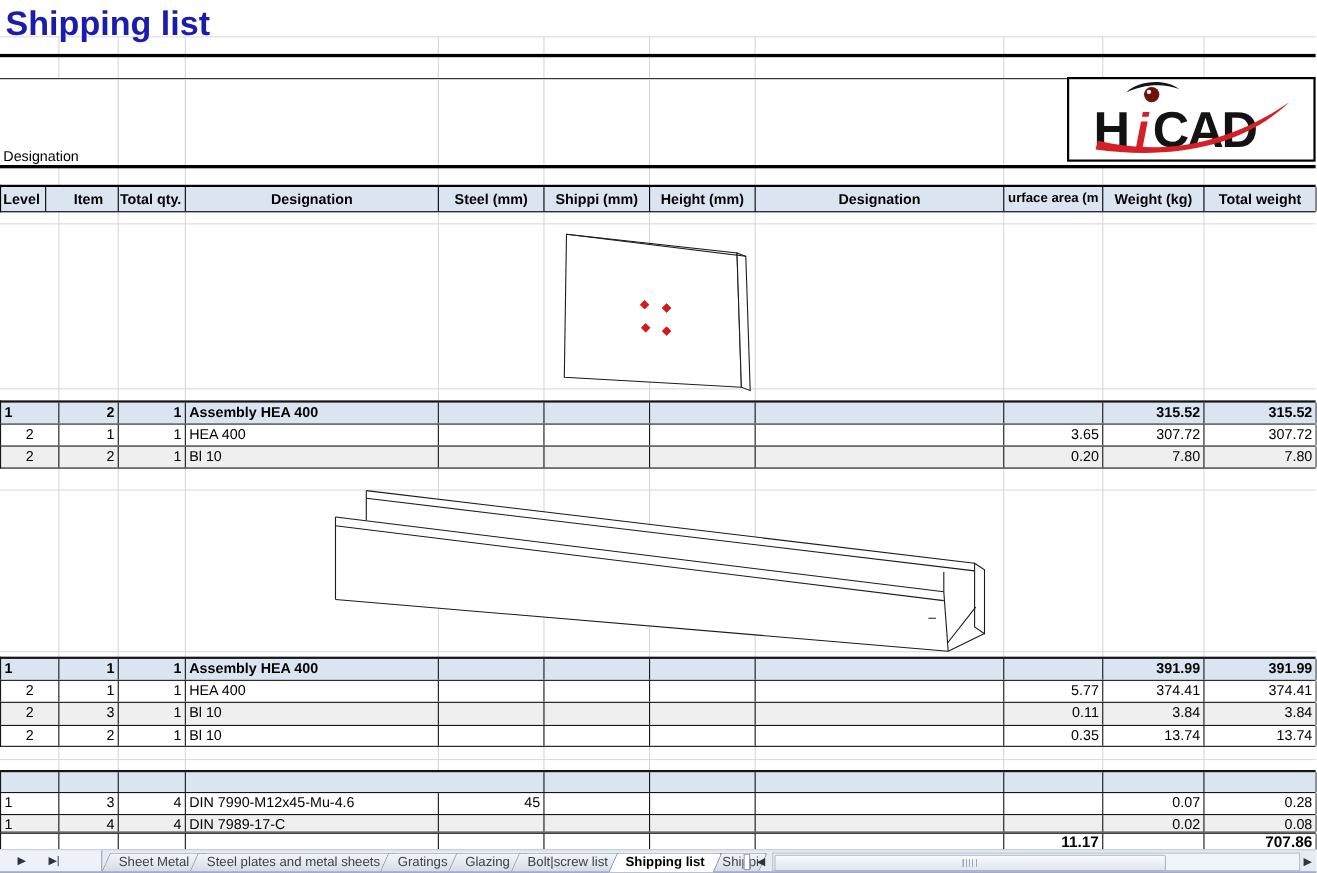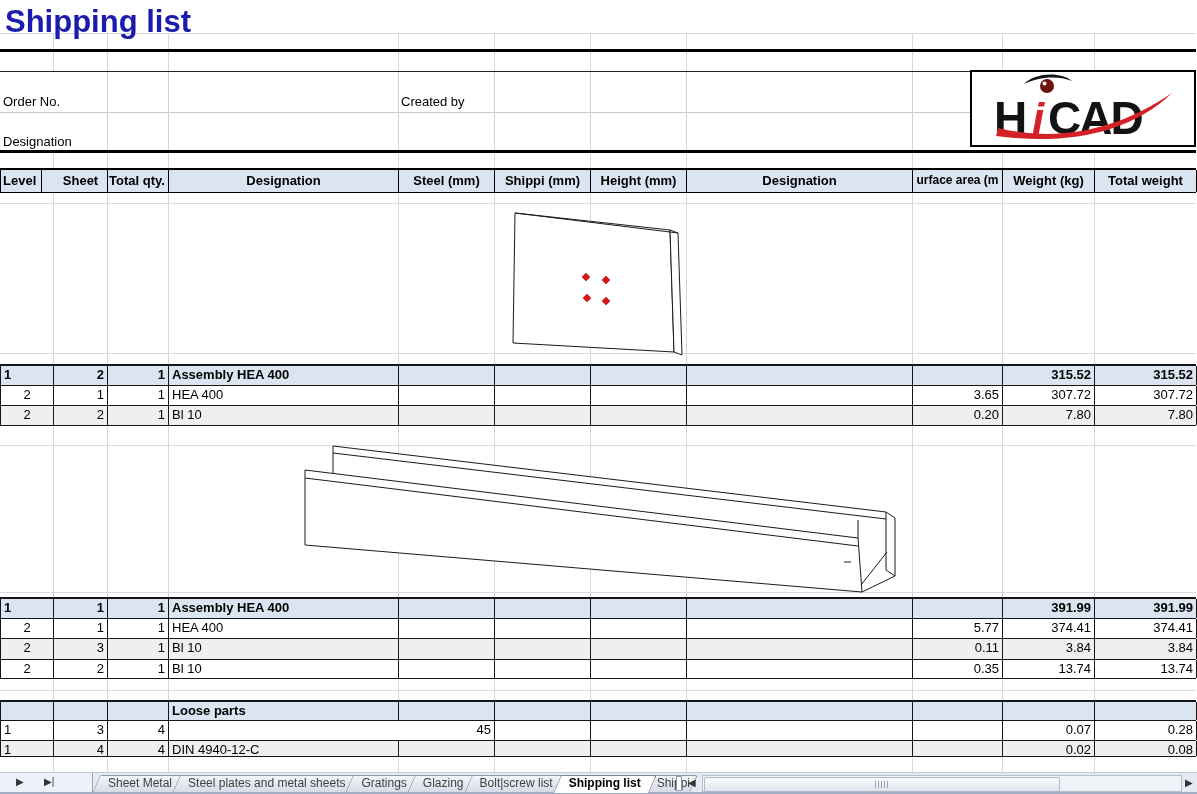--- a/index.html
+++ b/index.html
@@ -91,24 +91,20 @@
       <div class="hline" style="top: 353px;"></div>
       <div class="hline" style="top: 445px;"></div>
       <div class="hline" style="top: 592px;"></div>
       <div class="hline" style="top: 690px;"></div>
     </div>
 
   <div id="title">Shipping list</div>
   <div class="thick" style="top:49px;"></div>
 
   <div id="info">
-    <div class="info-row" style="top:20px;">
-      <span class="ilabel" style="left:3px;">Order No.</span>
-      <span class="ilabel" style="left:401px;">Created by</span>
-    </div>
     <div class="info-row nb" style="top:60px;height:19px;">
       <span class="ilabel" style="left:3px;">Designation</span>
     </div>
   <div class="iv" style="left: 107px;"></div>
       <div class="iv" style="left: 168px;"></div>
       <div class="iv" style="left: 398px;"></div>
       <div class="iv" style="left: 494px;"></div>
       <div class="iv" style="left: 590px;"></div>
       <div class="iv" style="left: 686px;"></div>
       <div class="iv" style="left: 912px;"></div>
@@ -122,21 +118,21 @@
       <circle cx="72.5" cy="11.5" r="2" fill="#fff"></circle>
       <text x="22" y="62" font-family="Liberation Sans, sans-serif" font-size="46" font-weight="bold" fill="#131313" letter-spacing="-2">H</text>
       <text x="60" y="62" font-family="Liberation Sans, sans-serif" font-size="44" font-weight="bold" font-style="italic" fill="#d42027">i</text>
       <text x="76" y="62" font-family="Liberation Sans, sans-serif" font-size="46" font-weight="bold" fill="#131313" letter-spacing="-2">CAD</text>
       <path d="M26,56 C80,69 140,62 200,21 C156,63 92,73 24,64 Z" fill="#d42027"></path>
     </svg>
   </div>
 
   <div id="header-row">
       <div class="hcell al" style="left: 0px; width: 41px;">Level</div>
-      <div class="hcell" style="left: 53px; width: 54px;">Sheet</div>
+      <div class="hcell" style="left: 53px; width: 54px;">Item</div>
       <div class="hcell al" style="left: 107px; width: 61px; padding-left: 1px;">Total qty.</div>
       <div class="hcell" style="left: 168px; width: 230px;">Designation</div>
       <div class="hcell" style="left: 398px; width: 96px;">Steel (mm)</div>
       <div class="hcell" style="left: 494px; width: 96px;">Shippi (mm)</div>
       <div class="hcell" style="left: 590px; width: 96px;">Height (mm)</div>
       <div class="hcell" style="left: 686px; width: 226px;">Designation</div>
       <div class="hcell" style="left: 912px; width: 90px; font-size: 12px;">urface area (m</div>
       <div class="hcell" style="left: 1002px; width: 92px;">Weight (kg)</div>
       <div class="hcell" style="left: 1094px; width: 102px;">Total weight</div>
     </div>
@@ -258,56 +254,69 @@
         <div class="tcell ar" style="left: 590px; width: 96px;"></div>
         <div class="tcell al" style="left: 686px; width: 226px;"></div>
         <div class="tcell ar" style="left: 912px; width: 90px;">0.35</div>
         <div class="tcell ar" style="left: 1002px; width: 92px;">13.74</div>
         <div class="tcell ar" style="left: 1094px; width: 102px;">13.74</div>
       </div>
       <div class="trow assembly" style="top: 700px; height: 20px;">
         <div class="tcell al" style="left: 0px; width: 53px;"></div>
         <div class="tcell ar" style="left: 53px; width: 54px;"></div>
         <div class="tcell ar" style="left: 107px; width: 61px;"></div>
-        <div class="tcell al" style="left: 168px; width: 230px;">Loose parts</div>
         <div class="tcell ar" style="left: 398px; width: 96px;"></div>
         <div class="tcell ar" style="left: 494px; width: 96px;"></div>
         <div class="tcell ar" style="left: 590px; width: 96px;"></div>
         <div class="tcell al" style="left: 686px; width: 226px;"></div>
         <div class="tcell ar" style="left: 912px; width: 90px;"></div>
         <div class="tcell ar" style="left: 1002px; width: 92px;"></div>
         <div class="tcell ar" style="left: 1094px; width: 102px;"></div>
       </div>
       <div class="trow white" style="top: 720px; height: 20px;">
         <div class="tcell al" style="left: 0px; width: 53px;">1</div>
         <div class="tcell ar" style="left: 53px; width: 54px;">3</div>
         <div class="tcell ar" style="left: 107px; width: 61px;">4</div>
+        <div class="tcell al" style="left: 168px; width: 230px;">DIN 7990-M12x45-Mu-4.6</div>
         <div class="tcell ar" style="left: 398px; width: 96px;">45</div>
         <div class="tcell ar" style="left: 494px; width: 96px;"></div>
         <div class="tcell ar" style="left: 590px; width: 96px;"></div>
         <div class="tcell al" style="left: 686px; width: 226px;"></div>
         <div class="tcell ar" style="left: 912px; width: 90px;"></div>
         <div class="tcell ar" style="left: 1002px; width: 92px;">0.07</div>
         <div class="tcell ar" style="left: 1094px; width: 102px;">0.28</div>
       </div>
       <div class="trow gray last" style="top: 740px; height: 17px;">
         <div class="tcell al" style="left: 0px; width: 53px;">1</div>
         <div class="tcell ar" style="left: 53px; width: 54px;">4</div>
         <div class="tcell ar" style="left: 107px; width: 61px;">4</div>
-        <div class="tcell al" style="left: 168px; width: 230px;">DIN 4940-12-C</div>
+        <div class="tcell al" style="left: 168px; width: 230px;">DIN 7989-17-C</div>
         <div class="tcell ar" style="left: 398px; width: 96px;"></div>
         <div class="tcell ar" style="left: 494px; width: 96px;"></div>
         <div class="tcell ar" style="left: 590px; width: 96px;"></div>
         <div class="tcell al" style="left: 686px; width: 226px;"></div>
         <div class="tcell ar" style="left: 912px; width: 90px;"></div>
         <div class="tcell ar" style="left: 1002px; width: 92px;">0.02</div>
         <div class="tcell ar" style="left: 1094px; width: 102px;">0.08</div>
       </div>
     </div>
 
+  <div id="totals-row">
+      <div class="tcell ar" style="left: 0px; width: 53px;"></div>
+      <div class="tcell ar" style="left: 53px; width: 54px;"></div>
+      <div class="tcell ar" style="left: 107px; width: 61px;"></div>
+      <div class="tcell ar" style="left: 168px; width: 230px;"></div>
+      <div class="tcell ar" style="left: 398px; width: 96px;"></div>
+      <div class="tcell ar" style="left: 494px; width: 96px;"></div>
+      <div class="tcell ar" style="left: 590px; width: 96px;"></div>
+      <div class="tcell ar" style="left: 686px; width: 226px;"></div>
+      <div class="tcell ar" style="left: 912px; width: 90px;">11.17</div>
+      <div class="tcell ar" style="left: 1002px; width: 92px;"></div>
+      <div class="tcell ar" style="left: 1094px; width: 102px;">707.86</div>
+    </div>
 
   <div id="tabbar">
     <div id="navbox">
       <span class="navbtn" style="left:16px;">▶</span>
       <span class="navbtn" style="left:44px;">▶|</span>
     </div>
     <div id="navsep"></div>
     <div id="tabs">
         <div class="tab"><span>Sheet Metal</span></div>
         <div class="tab"><span>Steel plates and metal sheets</span></div>

